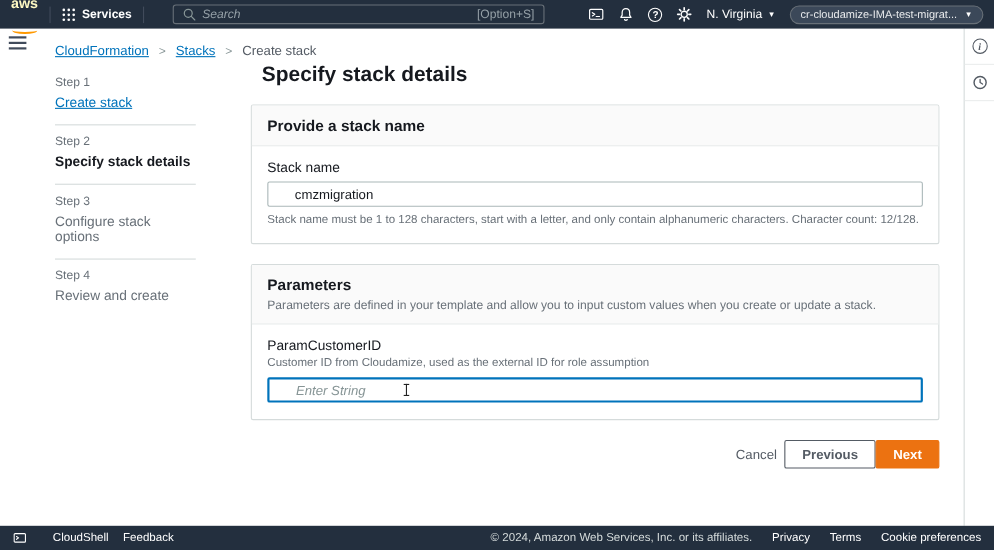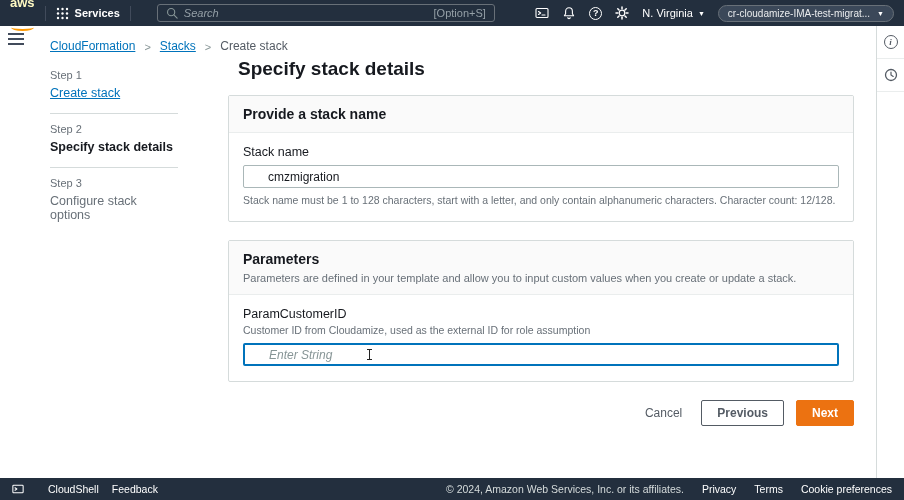--- a/index.html
+++ b/index.html
@@ -67,21 +67,21 @@
     padding:0 24px; font-size:12px; font-family:inherit; color:#16191f; background:#fff;
   }
   .text-input.focused { border:2px solid #0073bb; }
   input::placeholder { color:#879596; font-style:italic; }
   .helper { font-size:10.5px; color:#687078; margin-top:6px; }
   .param-input-wrap { position:relative; }
   .ibeam { position:absolute; left:126px; top:6px; width:1px; height:11px; background:#222; }
   .ibeam::before, .ibeam::after { content:""; position:absolute; left:-2px; width:5px; height:1px; background:#222; }
   .ibeam::before { top:0; } .ibeam::after { bottom:0; }
   
-  .actions { display:flex; justify-content:flex-end; align-items:center; gap:12px; margin-top:14px; }
+  .actions { display:flex; justify-content:flex-end; align-items:center; margin-top:14px; }
   .btn { font-size:12px; border-radius:2px; padding:5px 15px; cursor:pointer; border:1px solid transparent; background:none; font-family:inherit; }
   .btn-link { color:#545b64; padding:5px 6px; }
   .btn-normal { background:#fff; border-color:#545b64; color:#545b64; font-weight:700; }
   .btn-primary { background:#ec7211; border-color:#ec7211; color:#fff; font-weight:700; }
   
   .right-rail {
     position:absolute; right:0; top:26px; bottom:22px; width:28px;
     border-left:1px solid #d5dbdb; background:#fff; display:flex; flex-direction:column; align-items:center;
   }
   .rail-cell { width:100%; display:flex; justify-content:center; padding:9px 0; border-bottom:1px solid #eaeded; cursor:pointer; }
@@ -193,20 +193,24 @@
     <div class="s-label">Create stack</div>
   </div>
   <div class="step current">
     <div class="s-num">Step 2</div>
     <div class="s-label">Specify stack details</div>
   </div>
   <div class="step">
     <div class="s-num">Step 3</div>
     <div class="s-label">Configure stack options</div>
   </div>
+  <div class="step">
+    <div class="s-num">Step 4</div>
+    <div class="s-label">Review and create</div>
+  </div>
 </nav>
 
 <main class="main">
   <h1 class="page-title">Specify stack details</h1>
 
   <section class="card">
     <div class="card-header">
       <h2>Provide a stack name</h2>
     </div>
     <div class="card-body">

